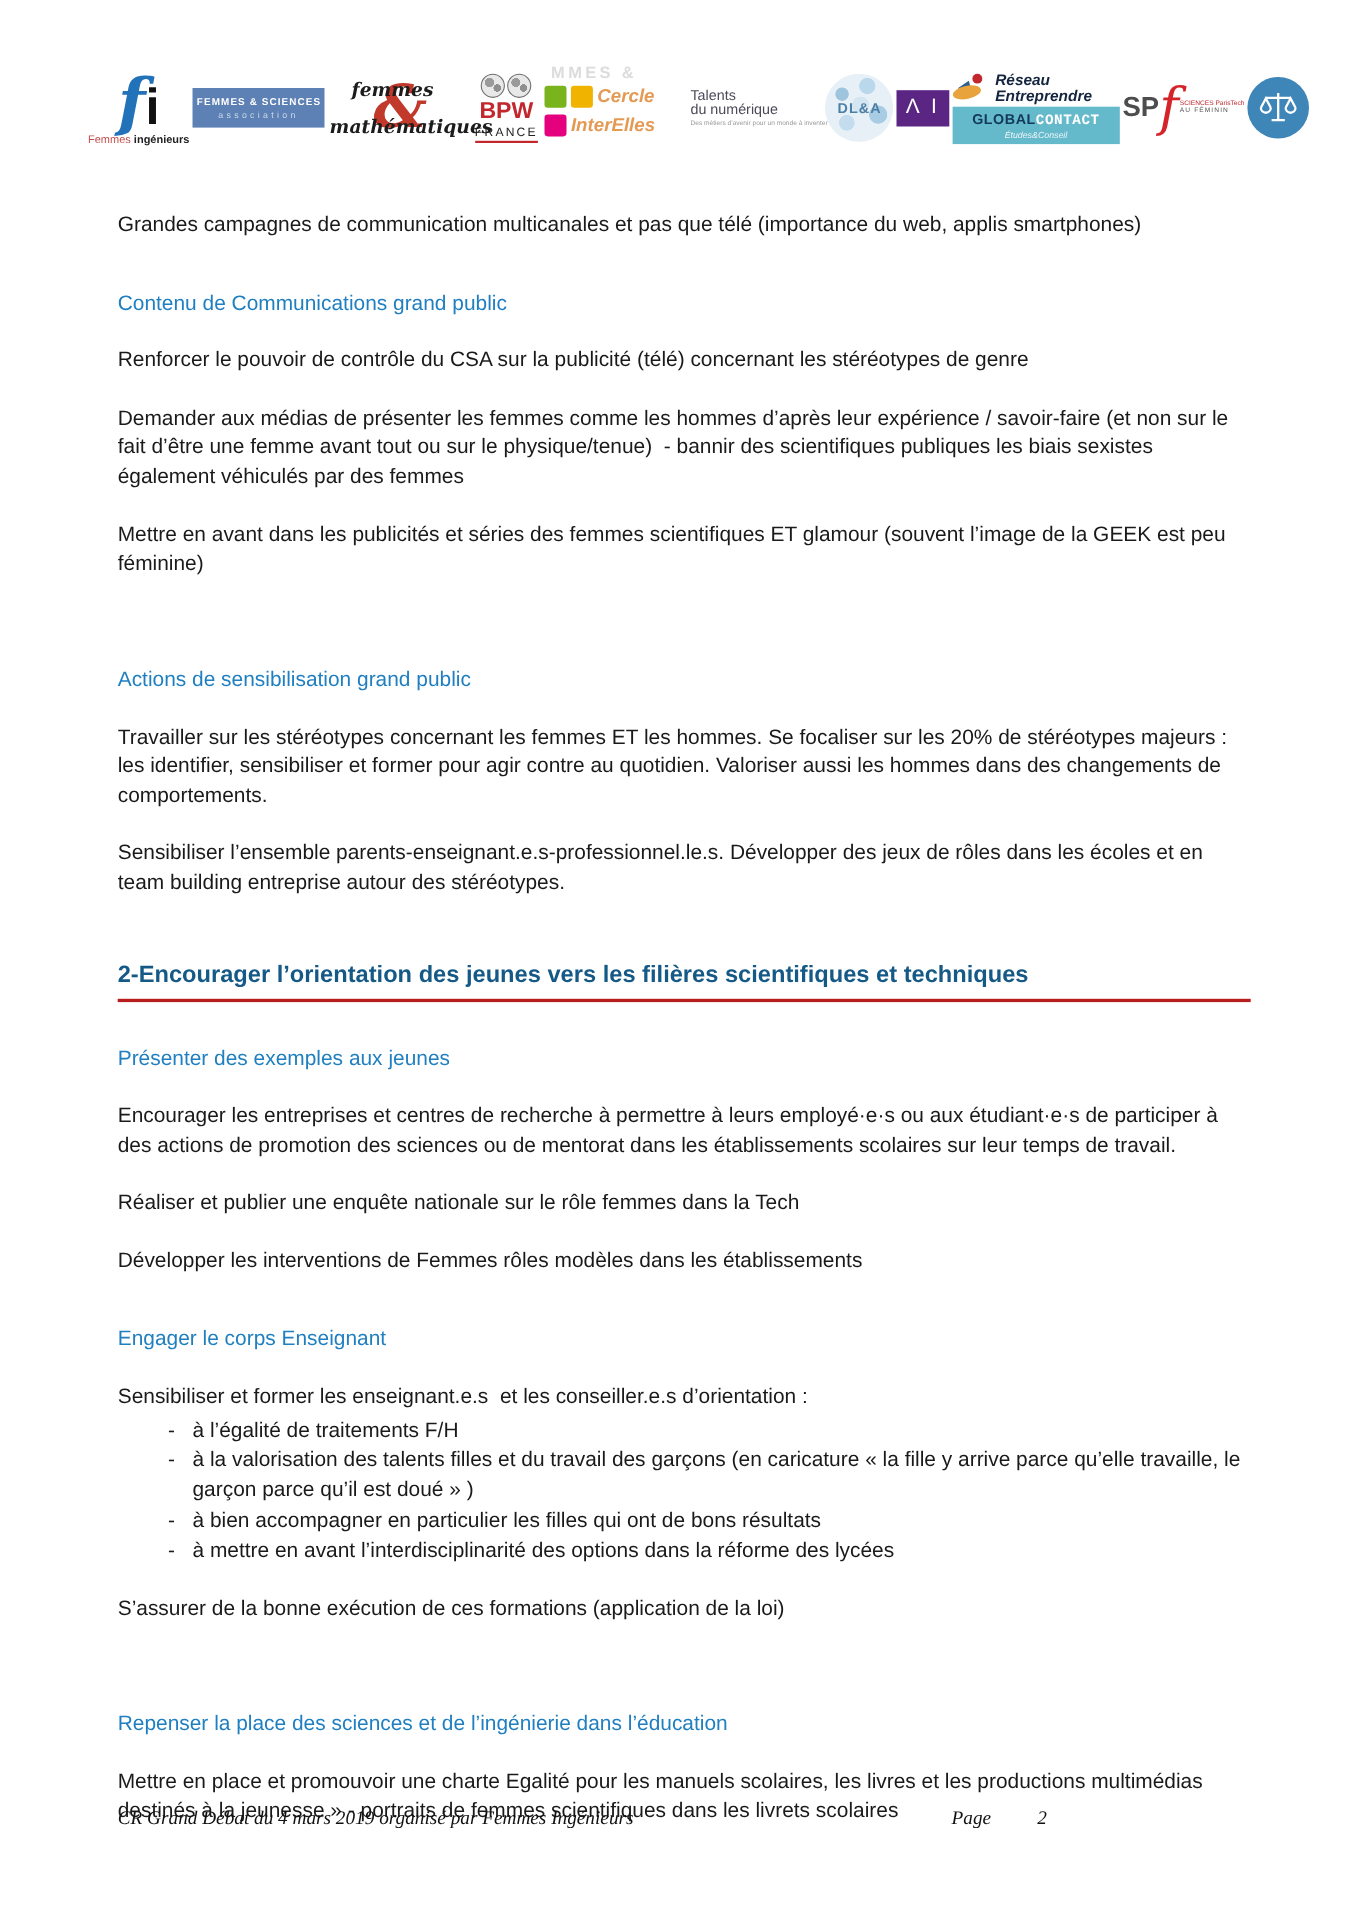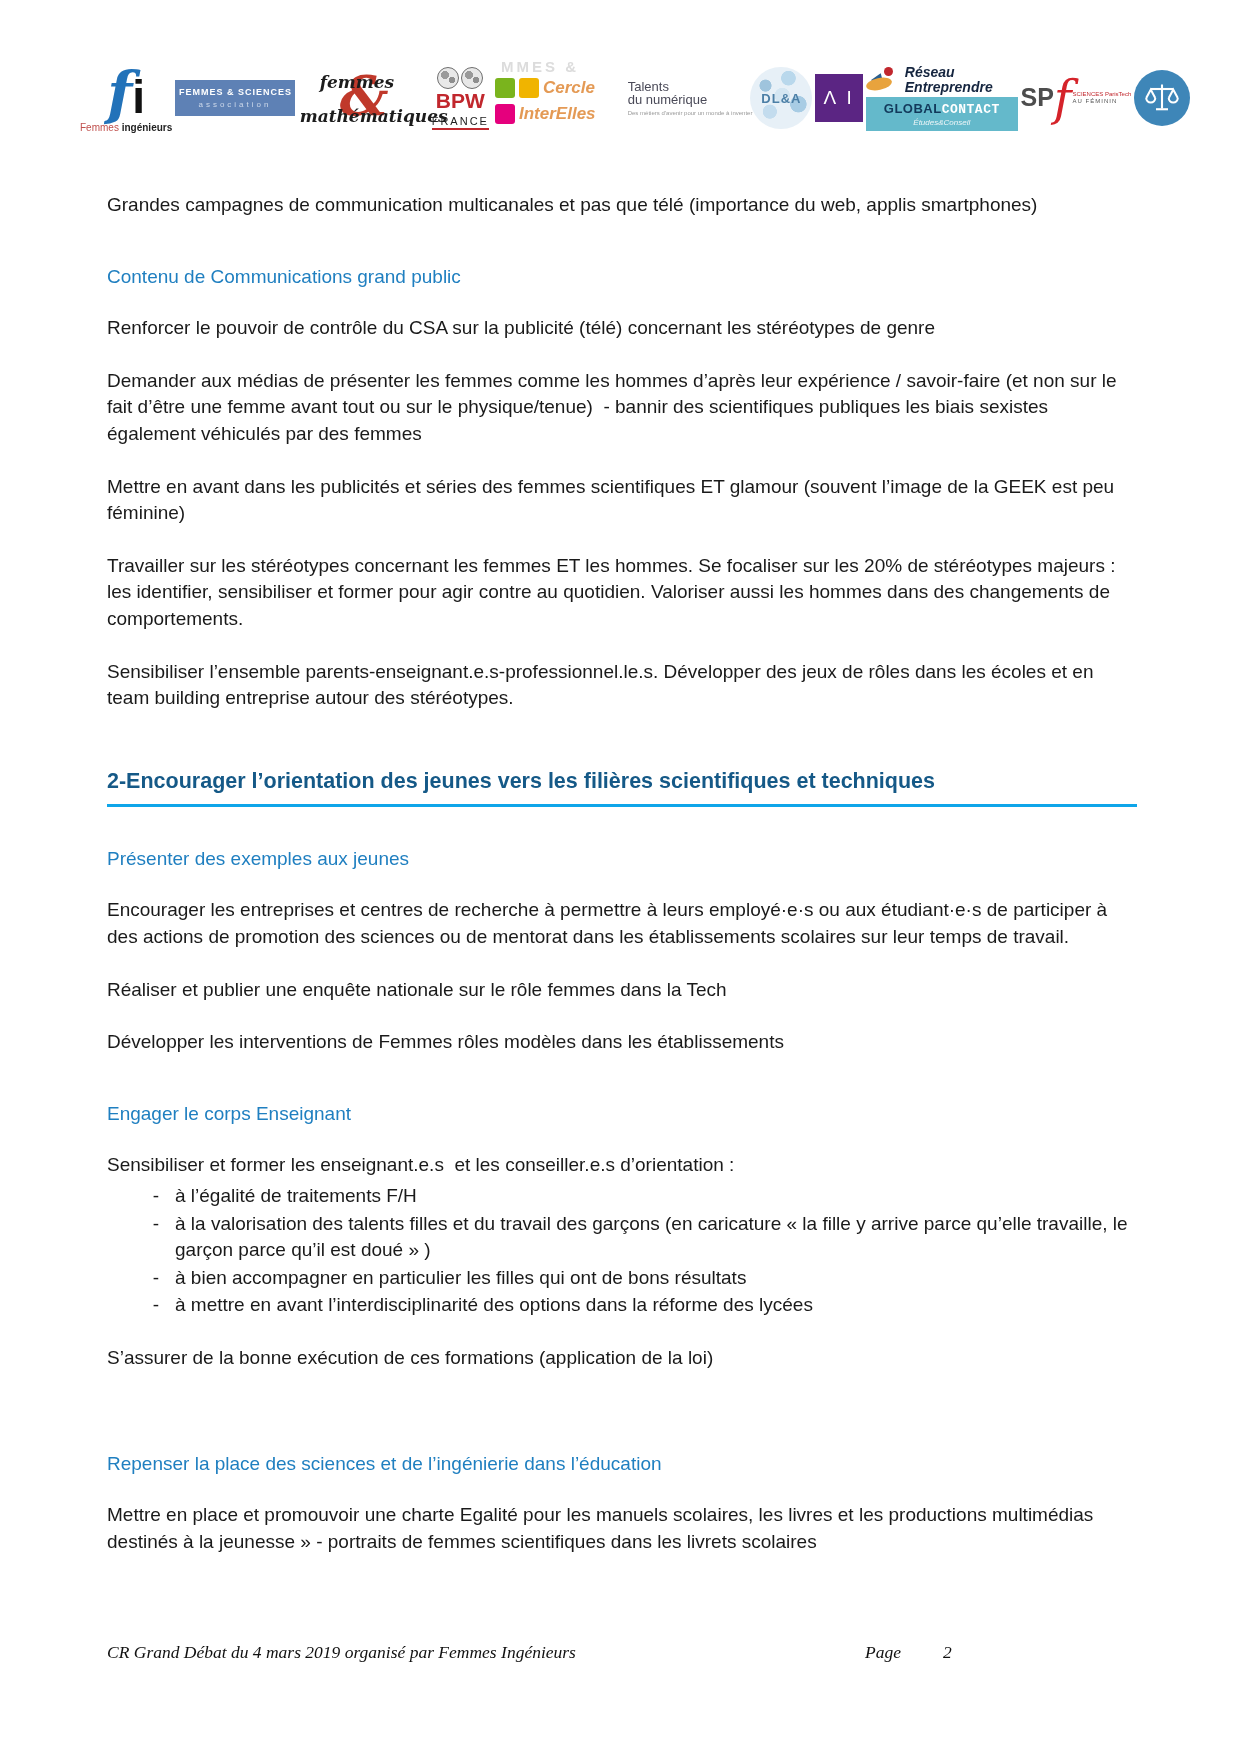--- a/index.html
+++ b/index.html
@@ -59,21 +59,21 @@
   .dla{width:62px;height:62px;border-radius:50%;display:flex;align-items:center;justify-content:center;
     background:
       radial-gradient(circle at 25% 30%,#9fc4dd 0 9%,transparent 10%),
       radial-gradient(circle at 62% 18%,#b9d8ec 0 11%,transparent 12%),
       radial-gradient(circle at 78% 60%,#a8cce4 0 13%,transparent 14%),
       radial-gradient(circle at 32% 72%,#c3dcee 0 11%,transparent 12%),
       radial-gradient(circle at 52% 46%,#d4e6f2 0 16%,transparent 17%),
       #e7f0f7;}
   .dla-label{font-size:13px;font-weight:bold;color:#4C7FA6;letter-spacing:1px;}
 
-  .ai{width:48px;height:48px;background:#5B2583;display:flex;align-items:center;justify-content:center;}
+  .ai{width:48px;height:33px;background:#5B2583;display:flex;align-items:center;justify-content:center;}
   .ai-label{color:#fff;font-size:19px;font-weight:300;letter-spacing:3px;}
 
   .re{width:152px;text-align:left;}
   .re-top{display:flex;align-items:center;gap:5px;margin-bottom:3px;}
   .re-icon{position:relative;width:34px;height:26px;display:inline-block;}
   .re-dot{position:absolute;top:0;left:18px;width:9px;height:9px;border-radius:50%;background:#C1272D;}
   .re-blob{position:absolute;bottom:3px;left:0;width:26px;height:12px;border-radius:50%;
            background:#E8A33D;transform:rotate(-12deg);}
   .re-tri{position:absolute;top:6px;left:6px;width:0;height:0;border-left:7px solid transparent;
           border-right:7px solid transparent;border-bottom:10px solid #2B5F8E;transform:rotate(20deg);}
@@ -94,21 +94,21 @@
 
   .bal{width:56px;height:56px;border-radius:50%;background:#3E86B8;
        display:flex;align-items:center;justify-content:center;}
 
   
   .content{position:absolute;top:166px;left:107px;width:1030px;}
   .content p{margin:26px 0 0;font-size:19px;line-height:1.40;white-space:pre-wrap;}
   .subhead{margin:46px 0 0;font-size:19px;font-weight:normal;color:#1F7FC0;line-height:1.3;}
   .mt-xl{margin-top:80px;}
   .section-title{margin:56px 0 0;font-size:21.5px;font-weight:bold;color:#155987;
-                 padding-bottom:9px;border-bottom:3px solid #0ea5e9;line-height:1.25;}
+                 padding-bottom:9px;border-bottom:3px solid #b91c1c;line-height:1.25;}
   .mt-h{margin-top:40px;}
   .dash-list{list-style:none;margin:4px 0 0;padding:0;}
   .dash-list li{display:flex;font-size:19px;line-height:1.40;margin-top:1px;}
   .dash{flex:0 0 auto;width:38px;text-align:center;margin-left:30px;}
   .li-text{flex:1;}
 
   
   .footer{position:absolute;top:1642px;left:0;width:1240px;height:30px;
           font-family:"Liberation Serif",serif;font-size:17.5px;color:#111;font-style:italic;}
   .footer-left{position:absolute;left:107px;top:0;}
@@ -224,20 +224,21 @@
   <div class="content">
 
     <p>Grandes campagnes de communication multicanales et pas que télé (importance du web, applis smartphones)</p>
 
     <h3 class="subhead">Contenu de Communications grand public</h3>
 
     <p>Renforcer le pouvoir de contrôle du CSA sur la publicité (télé) concernant les stéréotypes de genre</p>
     <p>Demander aux médias de présenter les femmes comme les hommes d’après leur expérience / savoir-faire (et non sur le fait d’être une femme avant tout ou sur le physique/tenue)  - bannir des scientifiques publiques les biais sexistes également véhiculés par des femmes</p>
     <p>Mettre en avant dans les publicités et séries des femmes scientifiques ET glamour (souvent l’image de la GEEK est peu féminine)</p>
 
+    <h3 class="subhead mt-xl">Actions de sensibilisation grand public</h3>
 
     <p>Travailler sur les stéréotypes concernant les femmes ET les hommes. Se focaliser sur les 20% de stéréotypes majeurs : les identifier, sensibiliser et former pour agir contre au quotidien. Valoriser aussi les hommes dans des changements de comportements.</p>
     <p>Sensibiliser l’ensemble parents-enseignant.e.s-professionnel.le.s. Développer des jeux de rôles dans les écoles et en team building entreprise autour des stéréotypes.</p>
 
     <h2 class="section-title">2-Encourager l’orientation des jeunes vers les filières scientifiques et techniques</h2>
 
     <h3 class="subhead mt-h">Présenter des exemples aux jeunes</h3>
 
     <p>Encourager les entreprises et centres de recherche à permettre à leurs employé·e·s ou aux étudiant·e·s de participer à des actions de promotion des sciences ou de mentorat dans les établissements scolaires sur leur temps de travail.</p>
     <p>Réaliser et publier une enquête nationale sur le rôle femmes dans la Tech</p>

